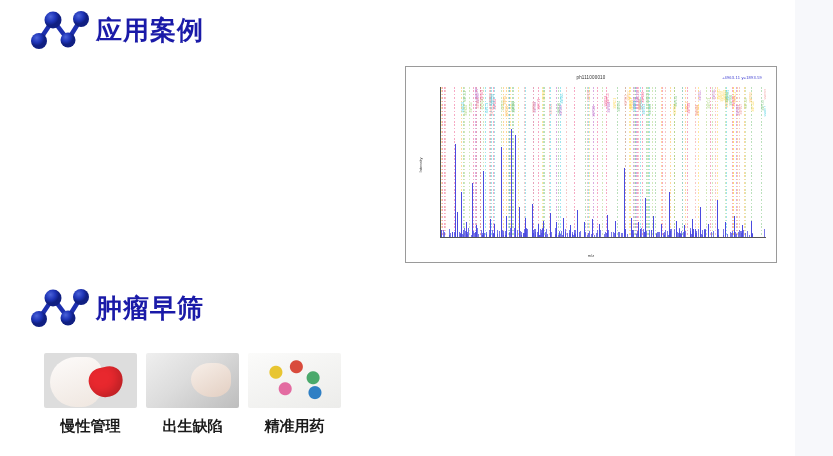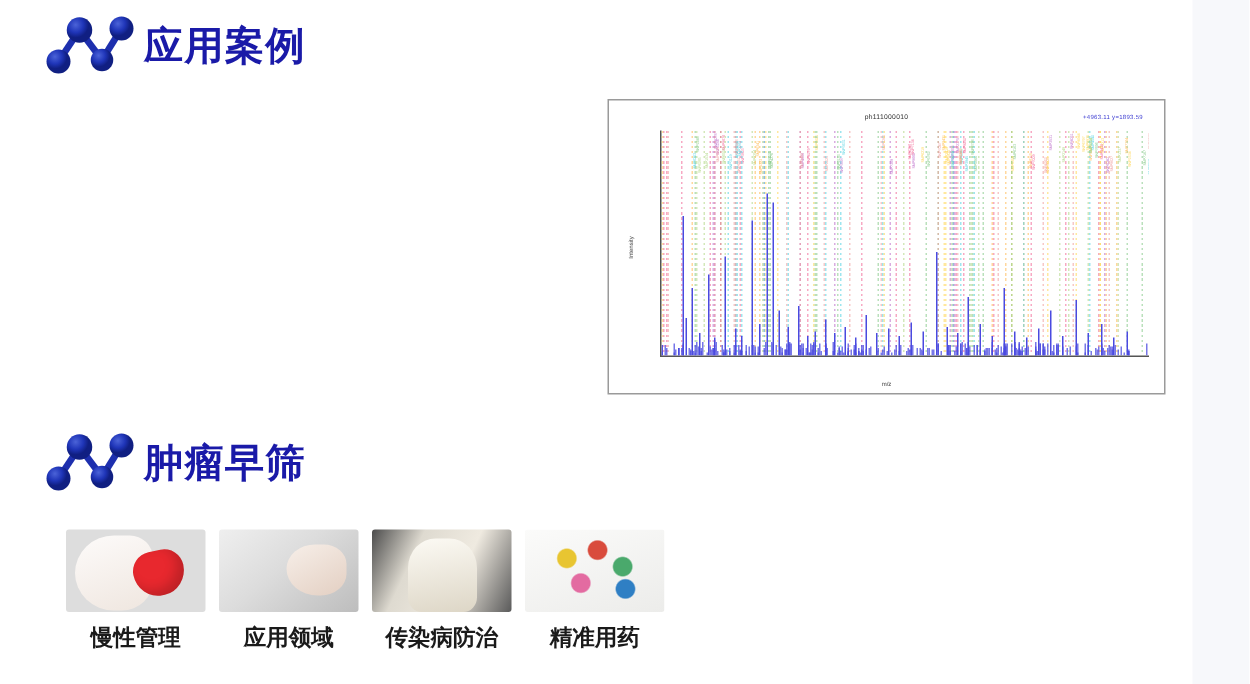--- a/index.html
+++ b/index.html
@@ -735,25 +735,21 @@
     <div class="section-title">肿瘤早筛</div>
   </div>
 
   <div class="cards">
     <div class="card">
       <div class="card-img img-chronic"></div>
       <div class="card-label">慢性管理</div>
     </div>
     <div class="card">
       <div class="card-img img-birth"></div>
-      <div class="card-label">应用领域</div>
-    </div>
-    <div class="card">
-      <div class="card-img img-infect"></div>
-      <div class="card-label">传染病防治</div>
+      <div class="card-label">出生缺陷</div>
     </div>
     <div class="card">
       <div class="card-img img-drug"></div>
       <div class="card-label">精准用药</div>
     </div>
   </div>
 
 </div>
 
 </body></html>

